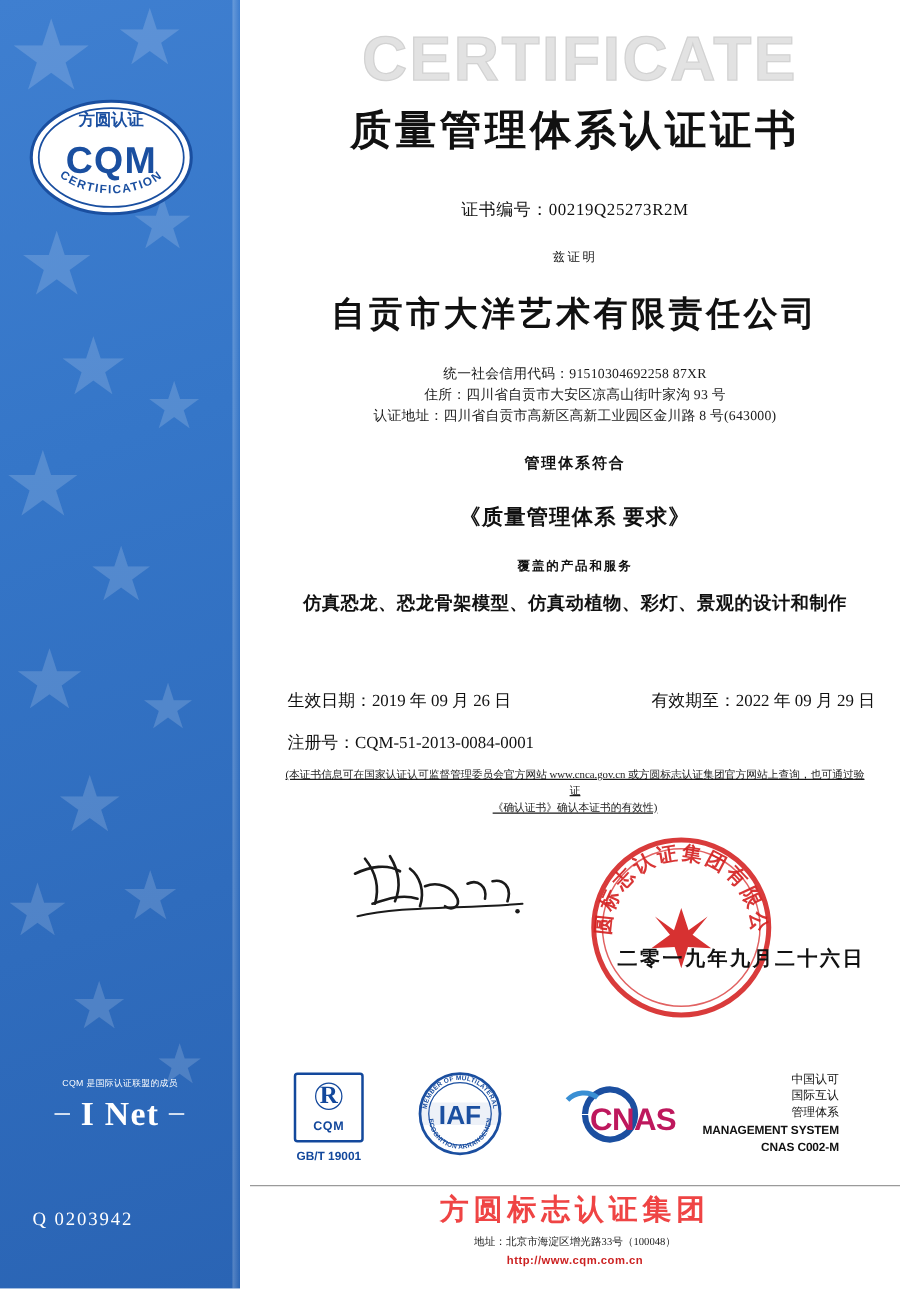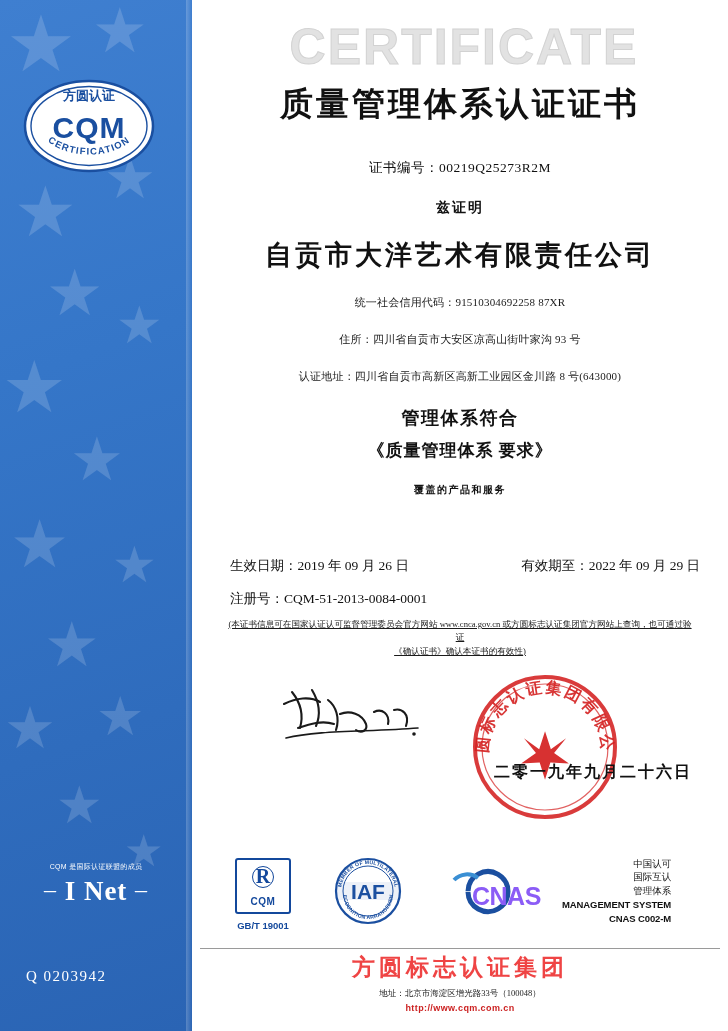--- a/index.html
+++ b/index.html
@@ -106,51 +106,51 @@
     letter-spacing: 3px;
     font-family: "Liberation Serif", serif;
   }
   #cert-no {
     margin-top: 32px;
     font-size: 13.5px;
     letter-spacing: .5px;
   }
   #hereby {
     margin-top: 22px;
-    font-size: 14px;
-    font-weight: bold;
+    font-size: 10px;
+    font-weight: normal;
     letter-spacing: 2px;
   }
   #company {
     margin-top: 20px;
     font-size: 27px;
     font-weight: bold;
     letter-spacing: 3px;
   }
   .small-line {
     font-size: 11px;
-    margin-top: 22px;
+    margin-top: 2px;
     letter-spacing: .2px;
     color: #1a1a1a;
   }
   #credit-code { margin-top: 22px; }
   #section-conform {
     margin-top: 22px;
-    font-size: 18px;
+    font-size: 12px;
     font-weight: bold;
     letter-spacing: 1.5px;
   }
   #standard {
     margin-top: 14px;
     font-size: 19.5px;
     font-weight: bold;
     letter-spacing: .4px;
   }
   #standard-cn {
-    margin-top: 9px;
+    margin-top: 23px;
     font-size: 17px;
     font-weight: bold;
     letter-spacing: 1px;
   }
   #section-scope {
     margin-top: 21px;
     font-size: 10px;
     font-weight: bold;
     letter-spacing: 1.5px;
   }
@@ -255,21 +255,21 @@
     font-weight: bold;
     color: #13489c;
     font-family: "Liberation Sans", sans-serif;
   }
   
   #logo-iaf { left: 100px; top: -2px; width: 112px; height: 70px; }
   
   #logo-cnas { left: 230px; top: 6px; width: 112px; height: 56px; }
   #cnas-text {
     position: absolute; left: 30px; top: 18px;
-    font-size: 25px; font-weight: bold; color: #8b5cf6;
+    font-size: 25px; font-weight: bold; color: #be185d;
     font-family: "Liberation Sans", sans-serif;
     letter-spacing: -.5px;
   }
   
   #cnas-side {
     position: absolute;
     left: 350px; top: 0;
     font-size: 9.5px;
     line-height: 1.42;
     text-align: right;
@@ -376,20 +376,21 @@
     <div id="company">自贡市大洋艺术有限责任公司</div>
 
     <div id="credit-code" class="small-line">统一社会信用代码：91510304692258 87XR</div>
     <div class="small-line">住所：四川省自贡市大安区凉高山街叶家沟 93 号</div>
     <div class="small-line">认证地址：四川省自贡市高新区高新工业园区金川路 8 号(643000)</div>
 
     <div id="section-conform">管理体系符合</div>
     <div id="standard-cn">《质量管理体系  要求》</div>
 
     <div id="section-scope">覆盖的产品和服务</div>
+    <div id="scope-text">仿真恐龙、恐龙骨架模型、仿真动植物、彩灯、景观的设计和制作</div>
 
     <div id="dates">
       <span id="valid-from">生效日期：2019 年 09 月 26 日</span>
       <span id="valid-to">有效期至：2022 年 09 月 29 日</span>
     </div>
     <div id="reg-no">注册号：CQM-51-2013-0084-0001</div>
 
     <div id="note">
       <div>(本证书信息可在国家认证认可监督管理委员会官方网站 www.cnca.gov.cn 或方圆标志认证集团官方网站上查询，也可通过验证</div>
       <div>《确认证书》确认本证书的有效性)</div>

